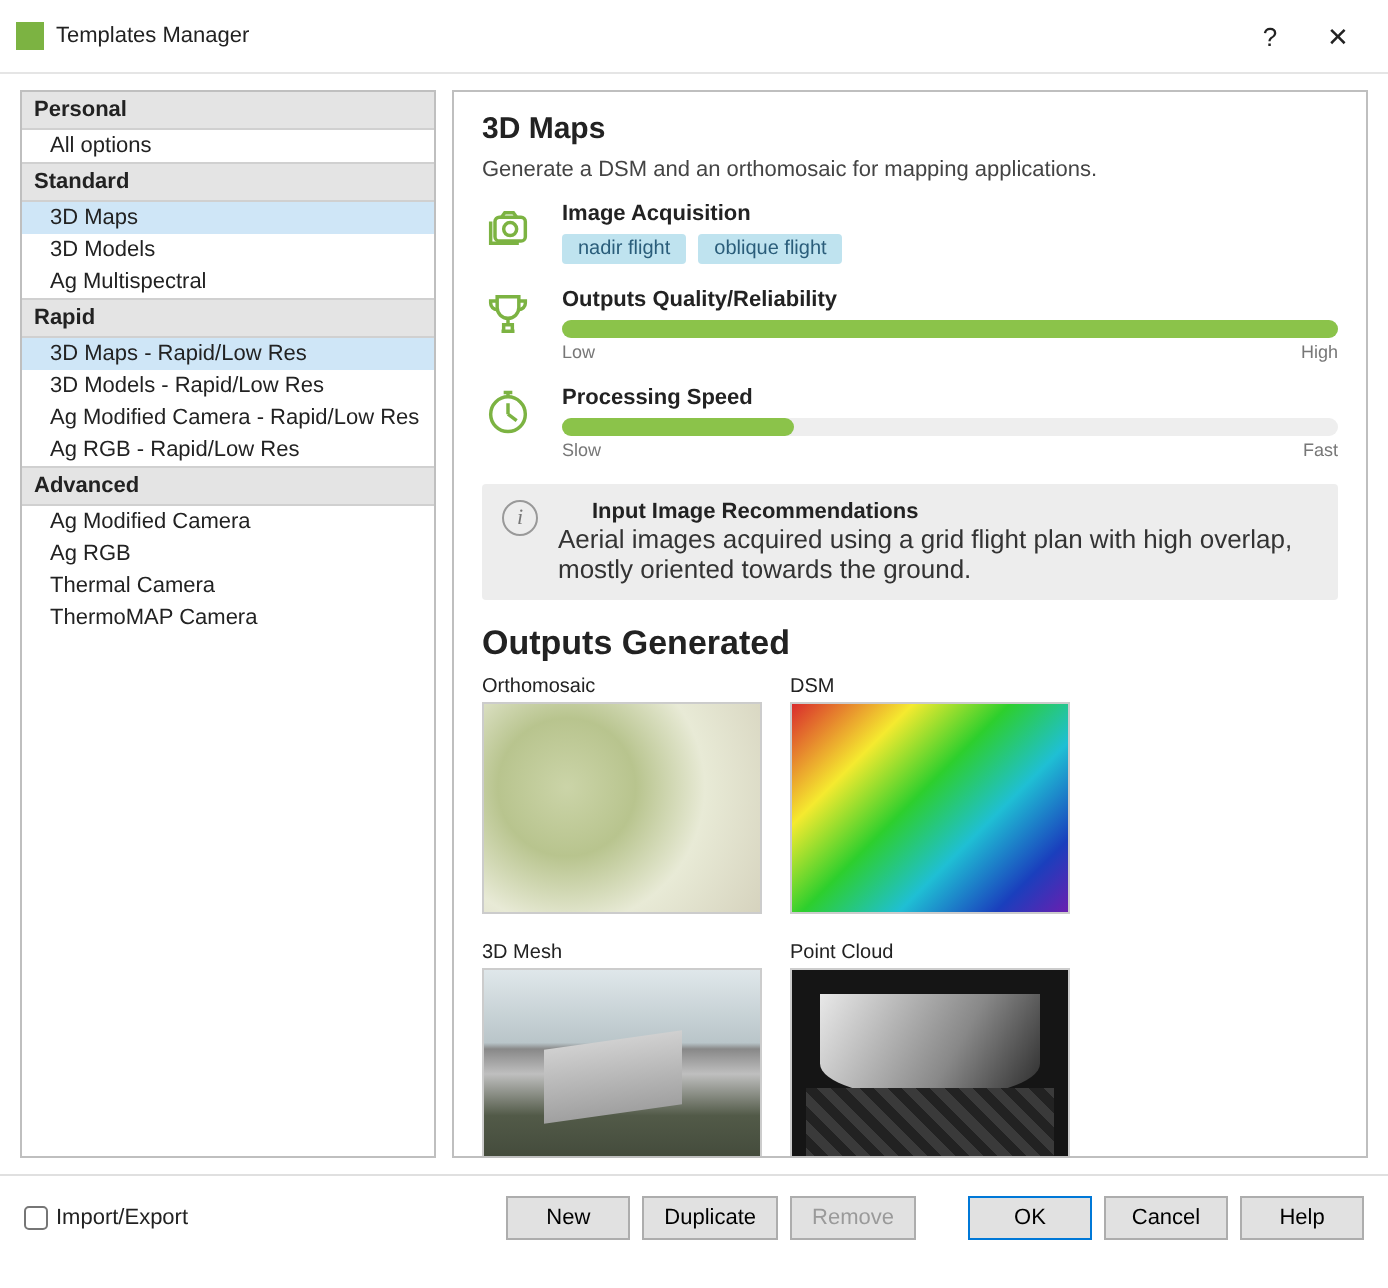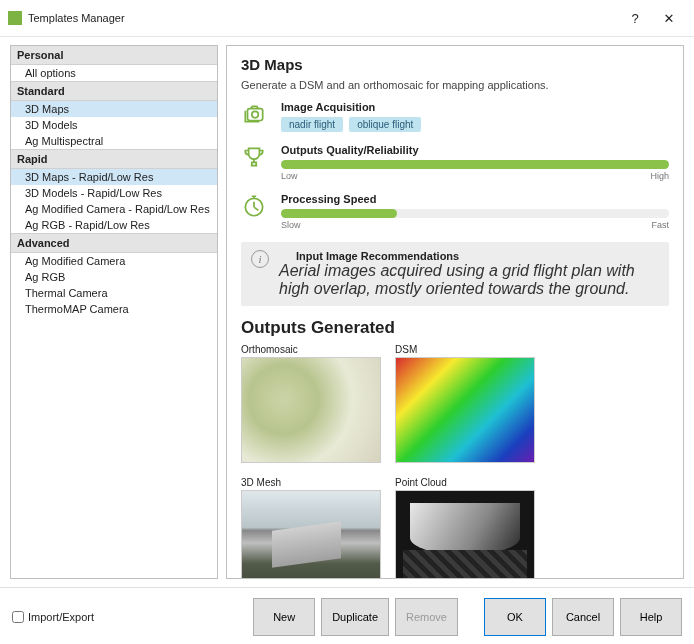--- a/index.html
+++ b/index.html
@@ -29,33 +29,33 @@
 .meter-label { font-weight: bold; font-size: 11px; margin-bottom: 4px; }
 .tags { display: flex; gap: 6px; }
 .tag { background: #bfe3ef; color: #2a5d7a; padding: 2px 8px; border-radius: 2px; font-size: 10px; }
 .bar-track { height: 9px; background: #eee; border-radius: 5px; position: relative; margin-bottom: 2px; }
 .bar-fill { height: 100%; background: #8bc34a; border-radius: 5px; }
 .bar-labels { display: flex; justify-content: space-between; font-size: 9px; color: #777; }
 
 .info-box { background: #ededed; border-radius: 2px; padding: 8px 10px; display: flex; gap: 10px; align-items: flex-start; margin-bottom: 12px; }
 .info-icon-c { width: 18px; height: 18px; border: 1.5px solid #999; border-radius: 50%; display: flex; align-items: center; justify-content: center; font-size: 11px; color: #777; font-style: italic; font-family: serif; flex-shrink: 0; }
 .info-box .ib-title { font-weight: bold; font-size: 11px; padding-left: 17px; }
-.info-box .ib-text { font-size: 16px; color: #333; font-style: italic; }
+.info-box .ib-text { font-size: 13px; color: #333; }
 
 h3 { font-size: 17px; font-weight: bold; margin-bottom: 6px; }
 .outputs { display: flex; flex-wrap: wrap; gap: 14px; margin-bottom: 14px; }
 .out-item { width: 140px; }
 .out-label { font-size: 10px; margin-bottom: 2px; }
 .out-img { width: 140px; height: 106px; border: 1px solid #ccc; }
 
 .footer { border-top: 1px solid #e0e0e0; padding: 10px 12px; display: flex; align-items: center; gap: 6px; }
 .footer .chk { display: flex; align-items: center; gap: 4px; font-size: 11px; }
 .footer .chk input { width: 12px; height: 12px; }
 .footer .spacer { flex: 1; }
-.btn { min-width: 62px; height: 38px; font-size: 11px; background: #e1e1e1; border: 1px solid #adadad; cursor: pointer; padding: 0 10px; }
+.btn { min-width: 62px; height: 22px; font-size: 11px; background: #e1e1e1; border: 1px solid #adadad; cursor: pointer; padding: 0 10px; }
 .btn:disabled { color: #9a9a9a; }
 .btn.primary { border: 1.5px solid #0078d7; }
 
 
 .thumb-ortho { background: radial-gradient(circle at 30% 40%, #cbd4a8 0%, #b8c48e 30%, #e8ead6 60%, #d6d3be 100%); }
 .thumb-dsm { background: linear-gradient(135deg, #d92c2c 0%, #f5ea2f 25%, #2dcf2d 45%, #1fbfd4 65%, #1a3fbd 85%, #6a1fb0 100%); }
 .thumb-mesh { background: linear-gradient(to bottom, #dfe7ea 0%, #b9c5c9 35%, #888 38%, #bfbfbf 50%, #525a48 70%, #3d4436 100%); position: relative; }
 .thumb-mesh::after { content:""; position:absolute; top:34%; left:22%; width:50%; height:36%; background: linear-gradient(#d0d0d0,#a0a0a0); transform: skewY(-8deg);}
 .thumb-pc { background: #151515; position: relative; }
 .thumb-pc::before { content:""; position:absolute; top:12%; left:10%; width:80%; height:50%; background: linear-gradient(120deg,#e8e8e8,#888 60%,#2a2a2a); border-radius: 0 0 60% 60% / 0 0 40% 40%; }

